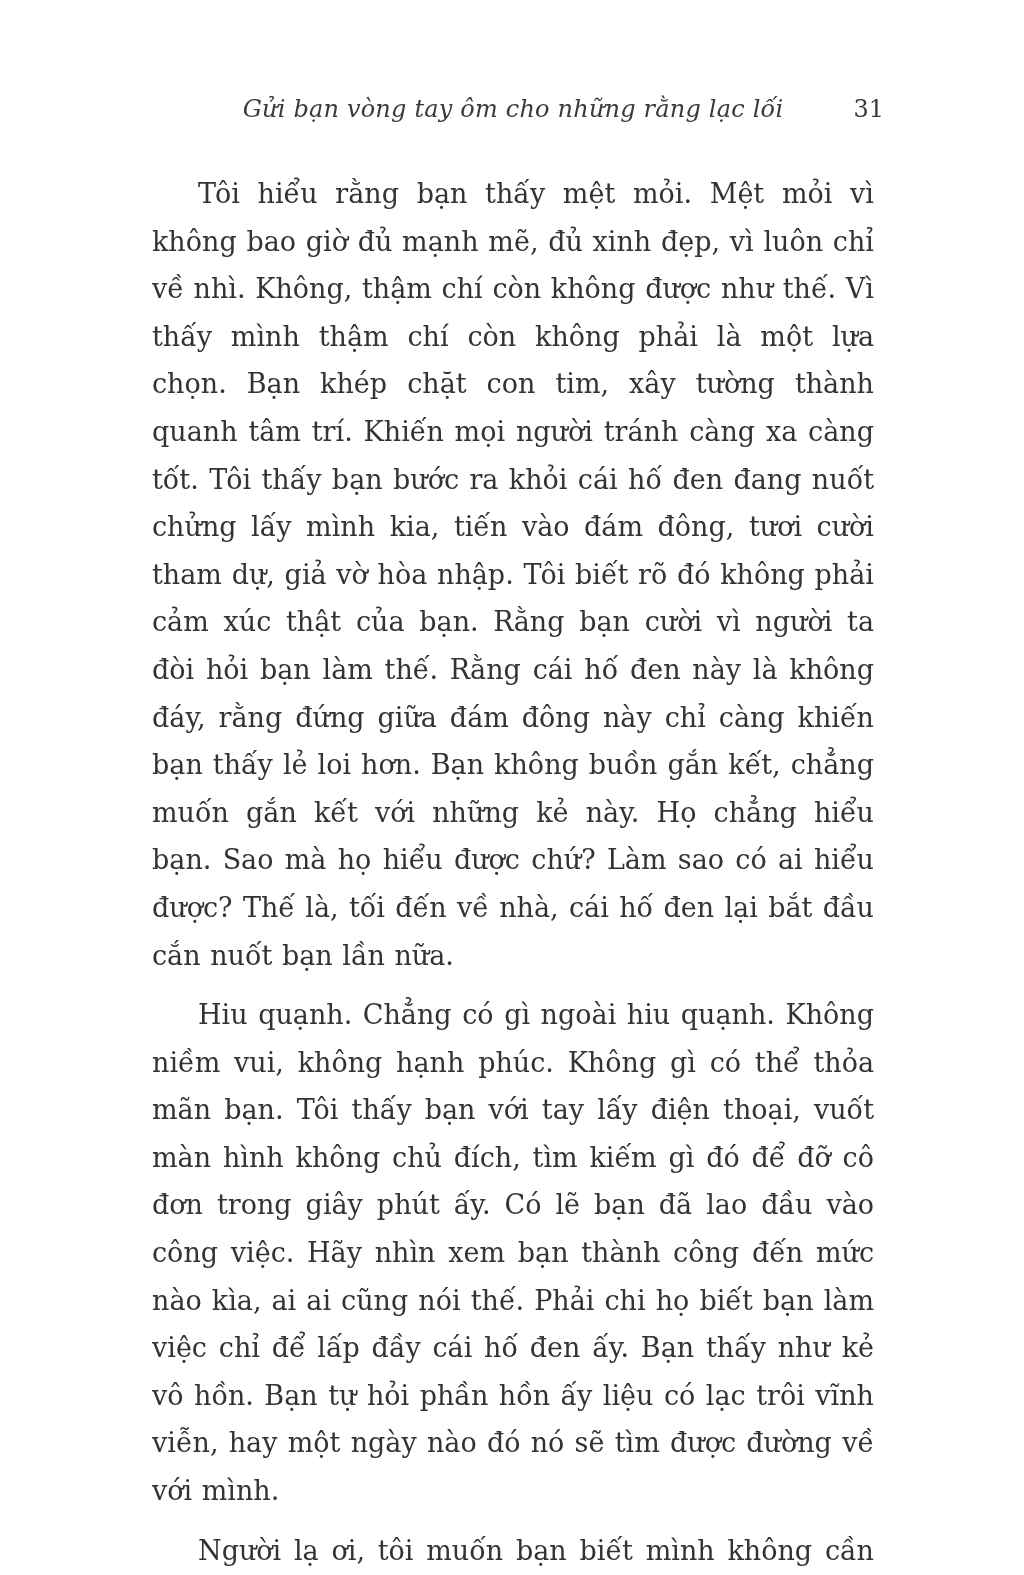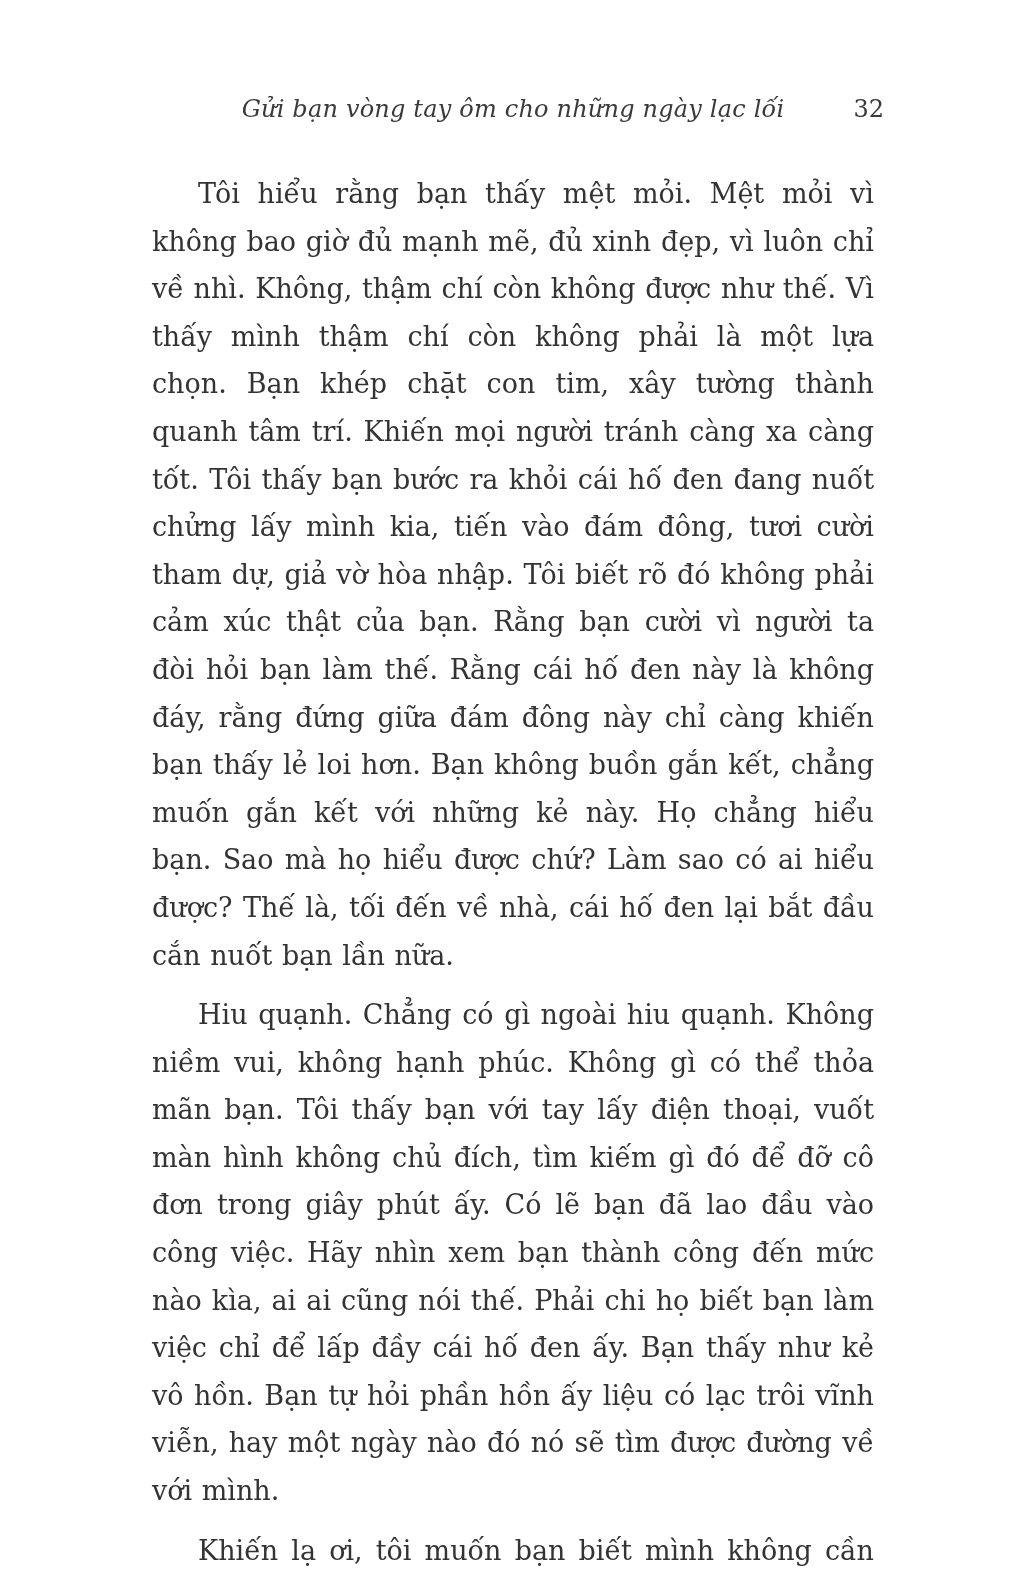--- a/index.html
+++ b/index.html
@@ -52,23 +52,23 @@
   .body-text p.justify-last {
     text-align-last: justify;
   }
 </style>
 </head>
 <body>
 
 <div class="book-page">
 
   <div class="page-header">
-    <div class="running-title">Gửi bạn vòng tay ôm cho những ngày lạc lối</div>
-    <div class="page-number">32</div>
+    <div class="running-title">Gửi bạn vòng tay ôm cho những rằng lạc lối</div>
+    <div class="page-number">31</div>
   </div>
 
   <div class="body-text">
     <p>Tôi hiểu rằng bạn thấy mệt mỏi. Mệt mỏi vì không bao giờ đủ mạnh mẽ, đủ xinh đẹp, vì luôn chỉ về nhì. Không, thậm chí còn không được như thế. Vì thấy mình thậm chí còn không phải là một lựa chọn. Bạn khép chặt con tim, xây tường thành quanh tâm trí. Khiến mọi người tránh càng xa càng tốt. Tôi thấy bạn bước ra khỏi cái hố đen đang nuốt chửng lấy mình kia, tiến vào đám đông, tươi cười tham dự, giả vờ hòa nhập. Tôi biết rõ đó không phải cảm xúc thật của bạn. Rằng bạn cười vì người ta đòi hỏi bạn làm thế. Rằng cái hố đen này là không đáy, rằng đứng giữa đám đông này chỉ càng khiến bạn thấy lẻ loi hơn. Bạn không buồn gắn kết, chẳng muốn gắn kết với những kẻ này. Họ chẳng hiểu bạn. Sao mà họ hiểu được chứ? Làm sao có ai hiểu được? Thế là, tối đến về nhà, cái hố đen lại bắt đầu cắn nuốt bạn lần nữa.</p>
     <p>Hiu quạnh. Chẳng có gì ngoài hiu quạnh. Không niềm vui, không hạnh phúc. Không gì có thể thỏa mãn bạn. Tôi thấy bạn với tay lấy điện thoại, vuốt màn hình không chủ đích, tìm kiếm gì đó để đỡ cô đơn trong giây phút ấy. Có lẽ bạn đã lao đầu vào công việc. Hãy nhìn xem bạn thành công đến mức nào kìa, ai ai cũng nói thế. Phải chi họ biết bạn làm việc chỉ để lấp đầy cái hố đen ấy. Bạn thấy như kẻ vô hồn. Bạn tự hỏi phần hồn ấy liệu có lạc trôi vĩnh viễn, hay một ngày nào đó nó sẽ tìm được đường về với mình.</p>
-    <p class="justify-last">Khiến lạ ơi, tôi muốn bạn biết mình không cần</p>
+    <p class="justify-last">Người lạ ơi, tôi muốn bạn biết mình không cần</p>
   </div>
 
 </div>
 
 </body></html>

